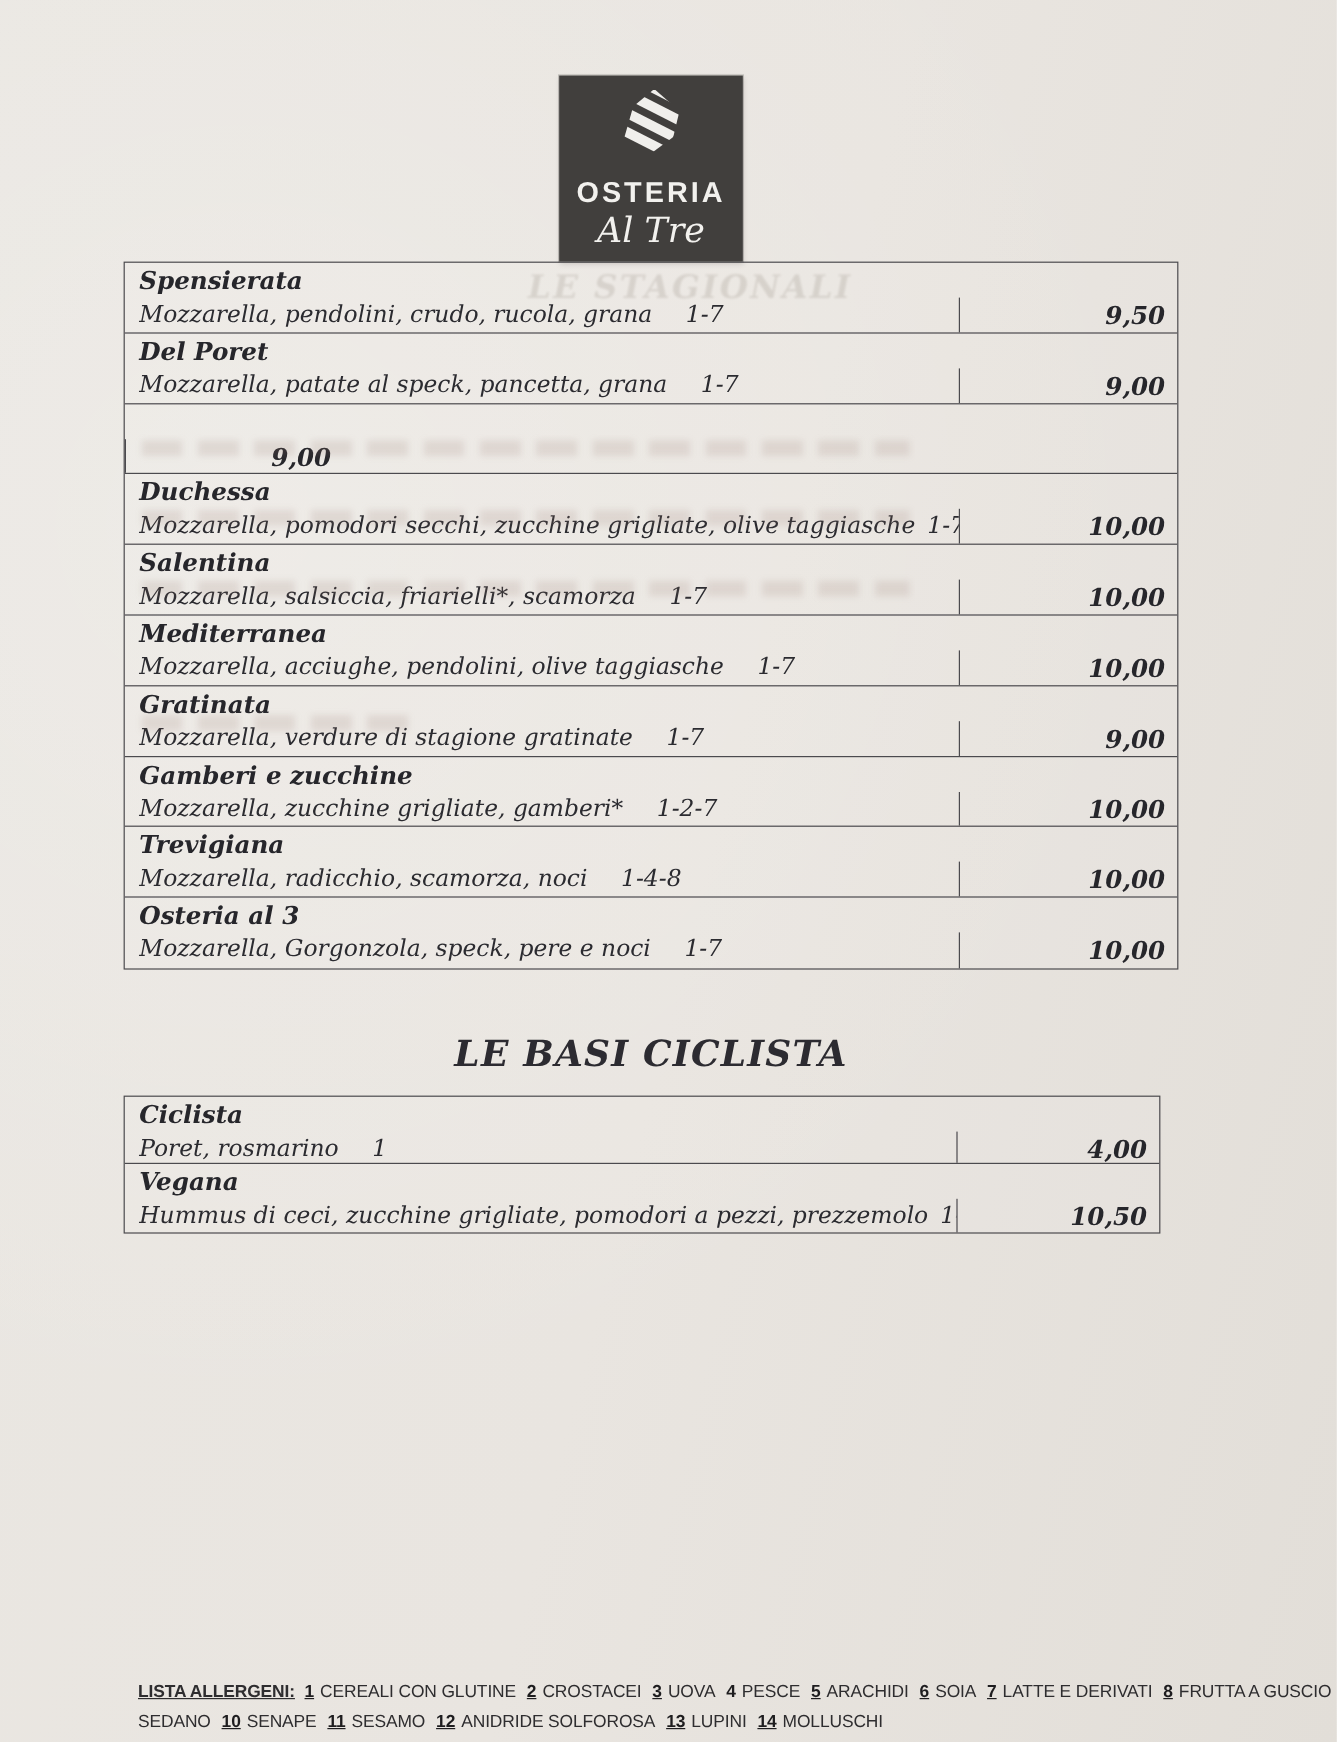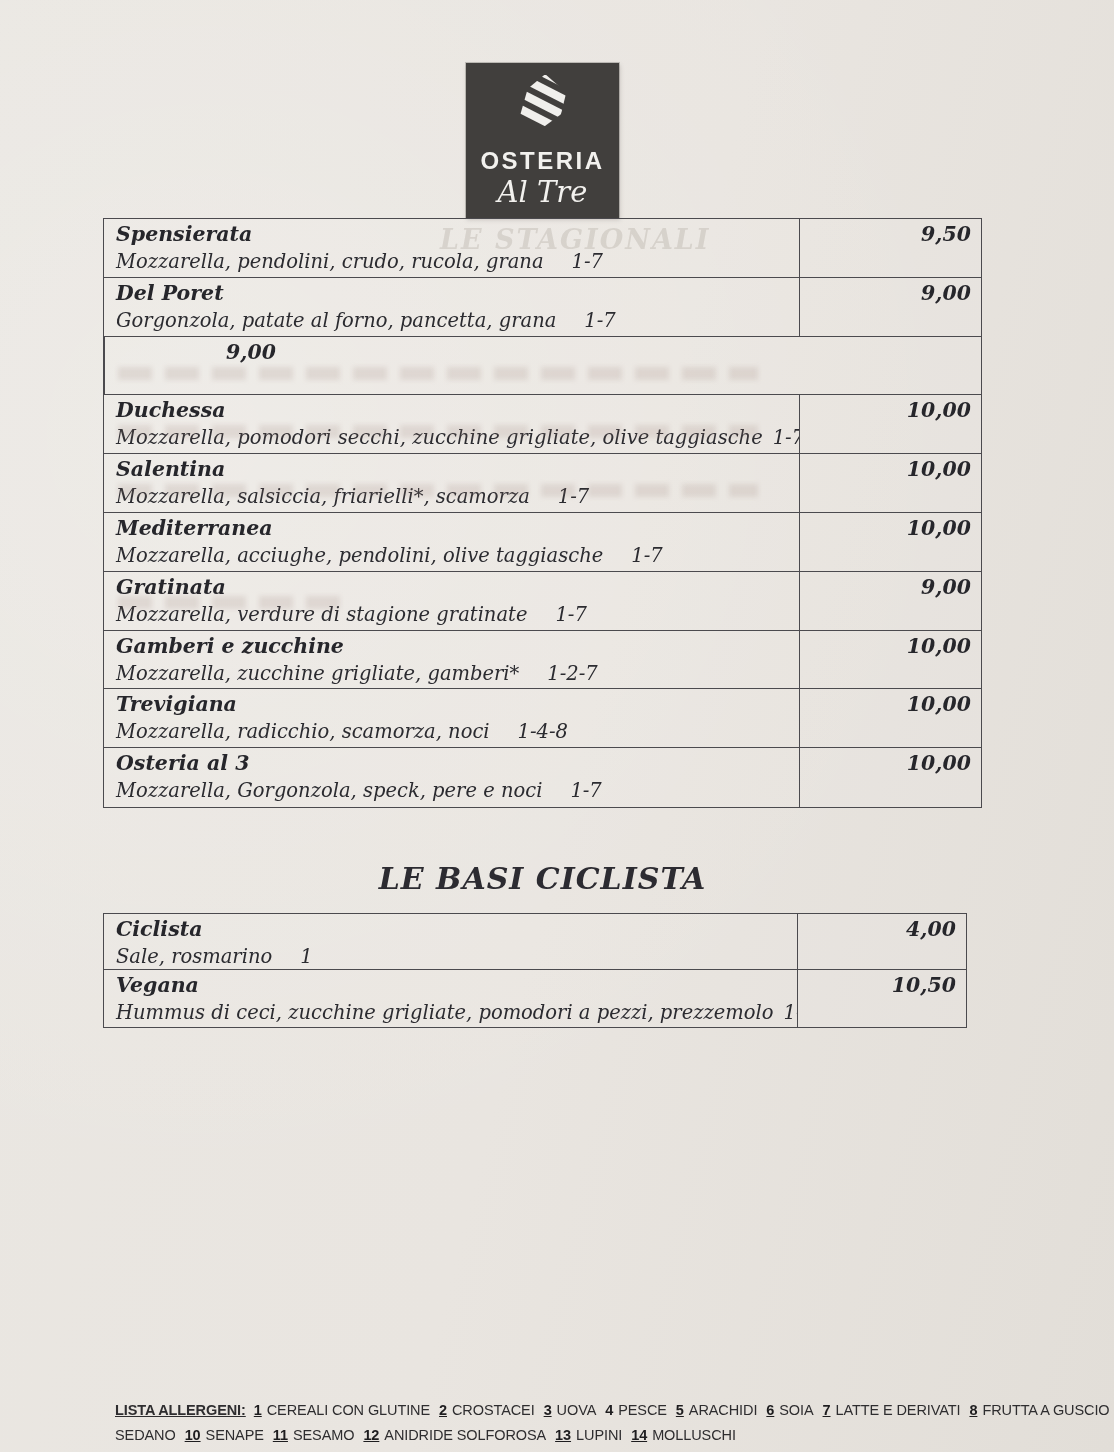--- a/index.html
+++ b/index.html
@@ -93,20 +93,21 @@
     font-size:19.5px;
     line-height:27px;
     color:var(--ink-soft);
     white-space:nowrap;
   }
   .allergen-codes{font-style:italic;}
   .price-cell{
     border-left:1.6px solid var(--line);
     text-align:right;
     padding:2px 10px 0 16px;
+    margin-top:29px;
   }
   .section-0 .price-cell{width:182px;}
   .section-1 .price-cell{width:169px;}
   .item-price{
     font-weight:bold;
     font-style:italic;
     font-size:20.5px;
     line-height:27px;
     color:var(--ink);
   }
@@ -182,21 +183,21 @@
               <div class="item-name">Spensierata</div>
               <div class="item-desc"><span>Mozzarella, pendolini, crudo, rucola, grana</span><span class="allergen-codes" style="margin-left: 28px;">1-7</span></div>
             </div>
             <div class="price-cell">
               <div class="item-price">9,50</div>
             </div>
           </div>
           <div class="menu-row">
             <div class="item-cell">
               <div class="item-name">Del Poret</div>
-              <div class="item-desc"><span>Gorgonzola, patate al forno, pancetta, grana</span><span class="allergen-codes" style="margin-left: 28px;">1-7</span></div>
+              <div class="item-desc"><span>Mozzarella, patate al speck, pancetta, grana</span><span class="allergen-codes" style="margin-left: 28px;">1-7</span></div>
             </div>
             <div class="price-cell">
               <div class="item-price">9,00</div>
             </div>
           </div>
           <div class="menu-row">
             <div class="price-cell">
               <div class="item-price">9,00</div>
             </div>
           </div>
@@ -264,21 +265,21 @@
             </div>
           </div>
         </div>
       </div>
       <div class="section section-1">
         <div class="section-title">LE BASI CICLISTA</div>
         <div class="menu-table">
           <div class="menu-row">
             <div class="item-cell">
               <div class="item-name">Ciclista</div>
-              <div class="item-desc"><span>Sale, rosmarino</span><span class="allergen-codes" style="margin-left: 28px;">1</span></div>
+              <div class="item-desc"><span>Poret, rosmarino</span><span class="allergen-codes" style="margin-left: 28px;">1</span></div>
             </div>
             <div class="price-cell">
               <div class="item-price">4,00</div>
             </div>
           </div>
           <div class="menu-row">
             <div class="item-cell">
               <div class="item-name">Vegana</div>
               <div class="item-desc"><span>Hummus di ceci, zucchine grigliate, pomodori a pezzi, prezzemolo</span><span class="allergen-codes" style="margin-left: 10px;">1-7</span></div>
             </div>

